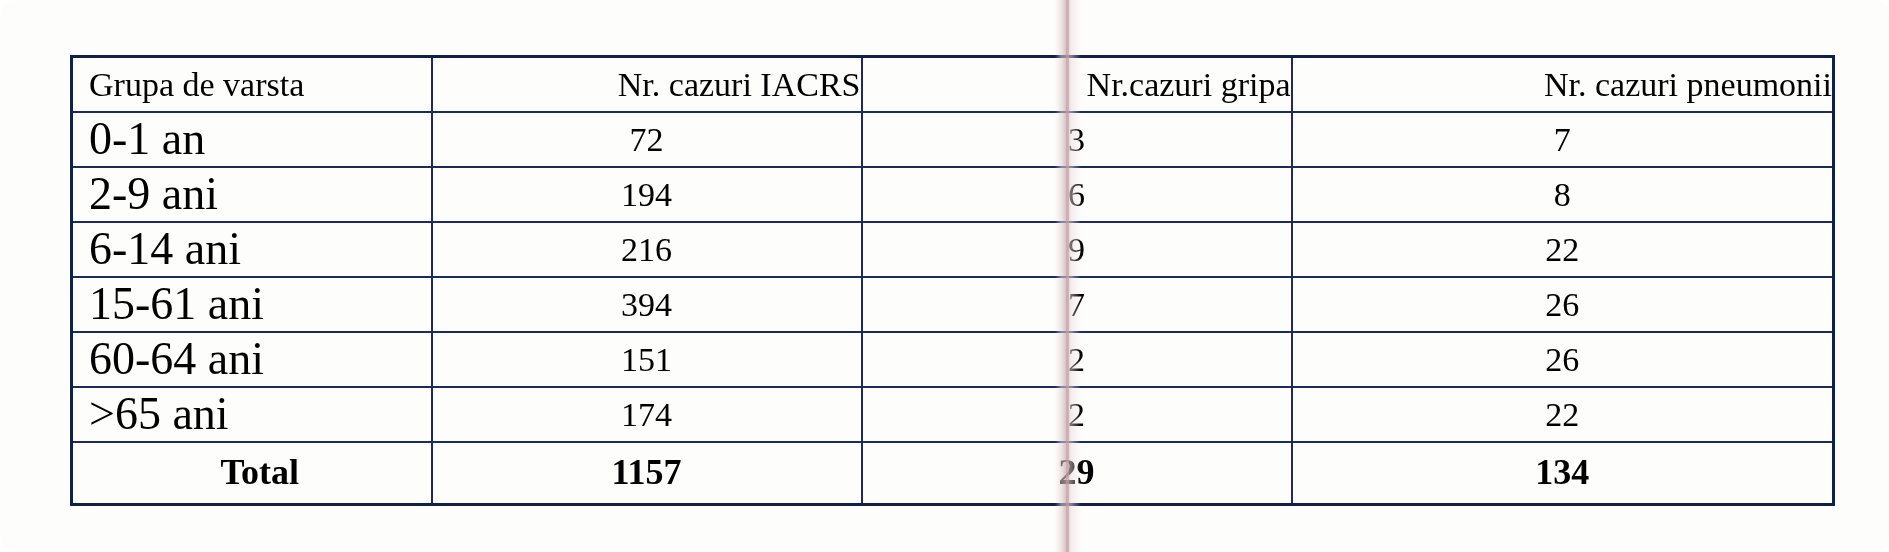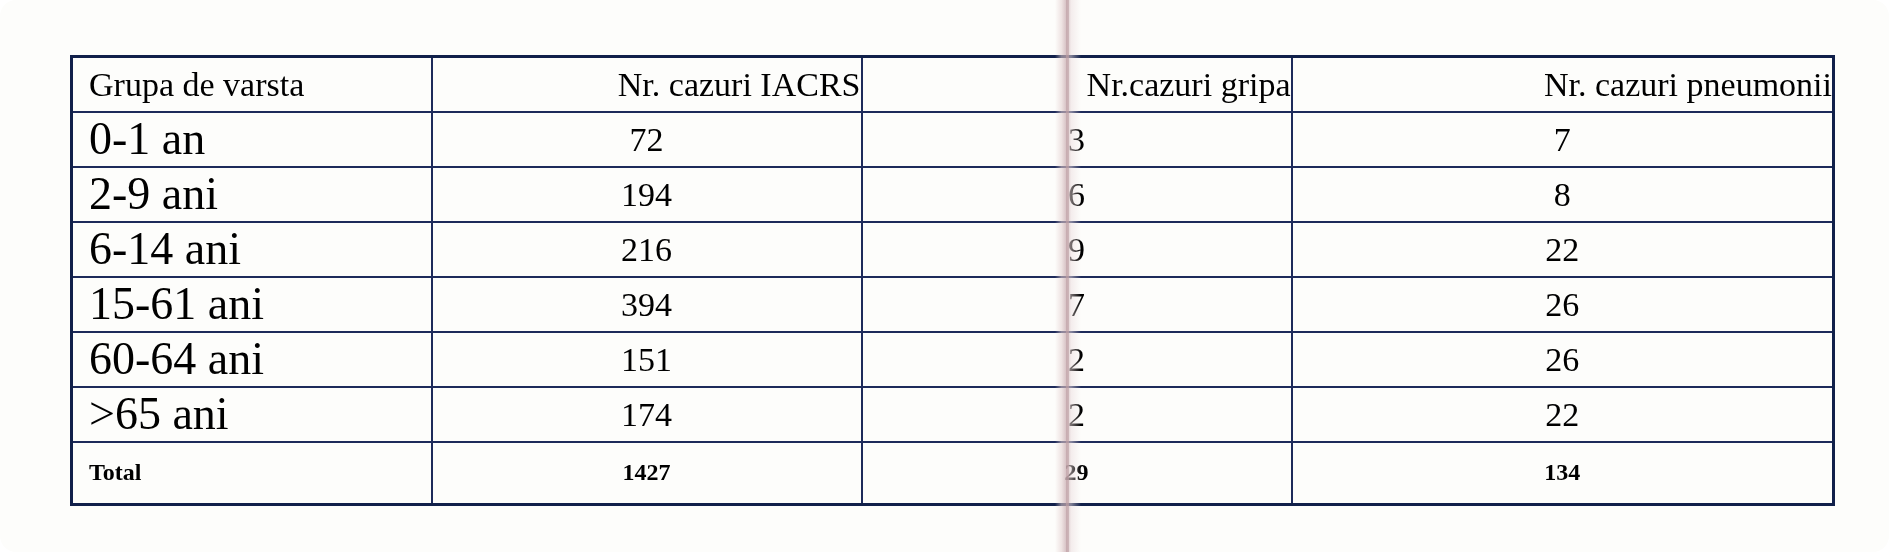--- a/index.html
+++ b/index.html
@@ -94,22 +94,23 @@
     text-align: left;
     padding-left: 16px;
     font-size: 46px;
   }
   tbody td.num {
     text-align: center;
   }
 
   tr.total-row td {
     font-weight: bold;
-    font-size: 24px;
+    font-size: 36px;
     height: 60px;
+    text-align: center;
   }
 
   
   col.c-age   { width: 360px; }
   col.c-iacrs { width: 430px; }
   col.c-gripa { width: 430px; }
   col.c-pneu  { width: 542px; }
 </style>
 </head>
 <body>
@@ -164,21 +165,21 @@
           <td class="num">26</td>
         </tr>
         <tr>
           <td class="col-age">&gt;65 ani</td>
           <td class="num">174</td>
           <td class="num">2</td>
           <td class="num">22</td>
         </tr>
         <tr class="total-row">
           <td class="col-age">Total</td>
-          <td class="num">1427</td>
+          <td class="num">1157</td>
           <td class="num">29</td>
           <td class="num">134</td>
         </tr>
       </tbody>
     </table>
   </div>
 
   <div class="fold"></div>
   <div class="fold2"></div>
 </div>

